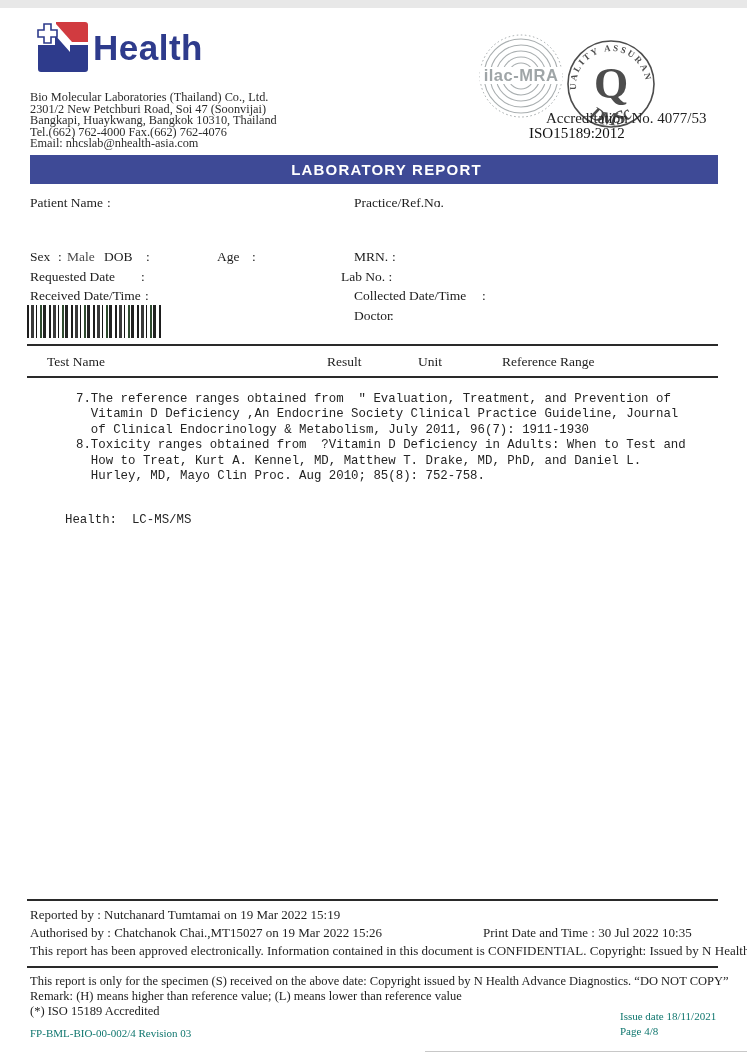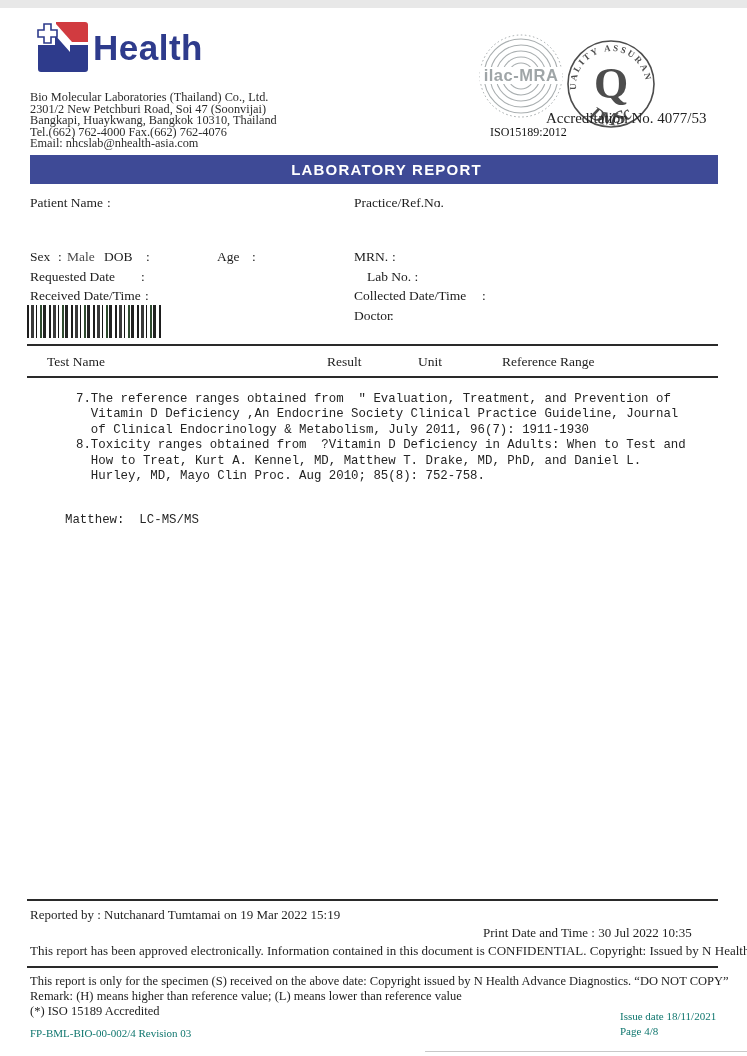--- a/index.html
+++ b/index.html
@@ -20,21 +20,21 @@
     position: absolute; left: 93px; top: 20px;
     font-family: "Liberation Sans", sans-serif;
     font-weight: bold; font-size: 35px; color: #2e3b8c;
     letter-spacing: 0.5px;
   }
   .address {
     position: absolute; left: 30px; top: 84px;
     font-size: 12.3px; line-height: 11.6px; color: #2b2b2b;
   }
   .accred { position: absolute; left: 546px; top: 102px; font-size: 15px; color: #222; }
-  .iso { position: absolute; left: 490px; top: 117px; font-size: 12px; color: #111; }
+  .iso { position: absolute; left: 529px; top: 117px; font-size: 15px; color: #111; }
   .banner {
     position: absolute; left: 30px; top: 147px; width: 688px; height: 29px;
     background: #3e4a96;
     display: flex; align-items: center; justify-content: center; padding-left: 25px;
   }
   .banner span {
     font-family: "Liberation Sans", sans-serif; font-weight: bold;
     font-size: 15px; letter-spacing: 1.2px; color: #ffffff;
   }
   .hline { position: absolute; left: 27px; width: 691px; background: #2a2a2a; }
@@ -131,21 +131,21 @@
   <span class="abs f13" style="left:67px; top:241px; color:#4a4a4a;">Male</span>
   <span class="abs f13" style="left:104px; top:241px;">DOB</span>
   <span class="abs f13" style="left:146px; top:241px;">:</span>
   <span class="abs f13" style="left:217px; top:241px;">Age</span>
   <span class="abs f13" style="left:252px; top:241px;">:</span>
   <span class="abs f13" style="left:354px; top:241px;">MRN.</span>
   <span class="abs f13" style="left:392px; top:241px;">:</span>
 
   <span class="abs f13" style="left:30px; top:261px;text-align:center;">Requested Date</span>
   <span class="abs f13" style="left:141px; top:261px;">:</span>
-  <span class="abs f13" style="left:367px; top:261px;">Lab No. :</span>
+  <span class="abs f13" style="left:341px; top:261px;">Lab No. :</span>
 
   <span class="abs f13" style="left:30px; top:280px;">Received Date/Time</span>
   <span class="abs f13" style="left:145px; top:280px;">:</span>
   <span class="abs f13" style="left:354px; top:280px;">Collected Date/Time</span>
   <span class="abs f13" style="left:482px; top:280px;">:</span>
 
   <span class="abs f13" style="left:354px; top:300px;">Doctor</span>
   <span class="abs f13" style="left:390px; top:300px;">:</span>
 
   <div class="barcode"></div>
@@ -156,24 +156,25 @@
   <span class="abs f13" style="left:418px; top:346px;">Unit</span>
   <span class="abs f13" style="left:502px; top:346px;">Reference Range</span>
   <div class="hline" style="top:368px; height:2px;"></div>
 
   <pre class="notes">7.The reference ranges obtained from  " Evaluation, Treatment, and Prevention of
   Vitamin D Deficiency ,An Endocrine Society Clinical Practice Guideline, Journal
   of Clinical Endocrinology &amp; Metabolism, July 2011, 96(7): 1911-1930
 8.Toxicity ranges obtained from  ?Vitamin D Deficiency in Adults: When to Test and
   How to Treat, Kurt A. Kennel, MD, Matthew T. Drake, MD, PhD, and Daniel L.
   Hurley, MD, Mayo Clin Proc. Aug 2010; 85(8): 752-758.</pre>
-  <div class="method">Matthew:  LC-MS/MS</div>
+  <div class="method">Health:  LC-MS/MS</div>
 
   <div class="hline" style="top:891px; height:2px;"></div>
   <span class="abs footer-line" style="left:30px; top:899px;text-align:center;">Reported by : Nutchanard Tumtamai on 19 Mar 2022 15:19</span>
+  <span class="abs footer-line" style="left:30px; top:917px;">Authorised by : Chatchanok Chai.,MT15027 on 19 Mar 2022 15:26</span>
   <span class="abs footer-line" style="left:483px; top:917px;">Print Date and Time : 30 Jul 2022 10:35</span>
   <span class="abs footer-line" style="left:30px; top:935px;">This report has been approved electronically. Information contained in this document is CONFIDENTIAL. Copyright: Issued by N Health.</span>
 
   <div class="hline" style="top:958px; height:2px;"></div>
   <span class="abs f12" style="left:30px; top:966px;font-family:Liberation Serif, serif;">This report is only for the specimen (S) received on the above date: Copyright issued by N Health Advance Diagnostics. “DO NOT COPY”</span>
   <span class="abs f12" style="left:30px; top:981px;">Remark: (H) means higher than reference value; (L) means lower than reference value</span>
   <span class="abs f12" style="left:30px; top:996px;">(*) ISO 15189 Accredited</span>
   <span class="abs small" style="left:620px; top:1002px;">Issue date 18/11/2021</span>
   <span class="abs small" style="left:30px; top:1019px;">FP-BML-BIO-00-002/4 Revision 03</span>
   <span class="abs small" style="left:620px; top:1017px;">Page 4/8</span>

